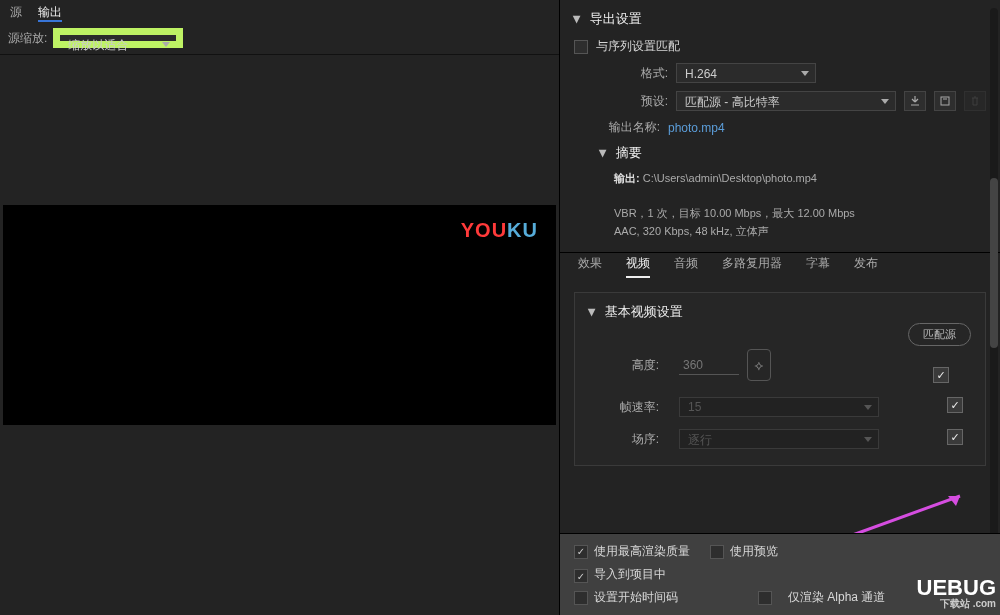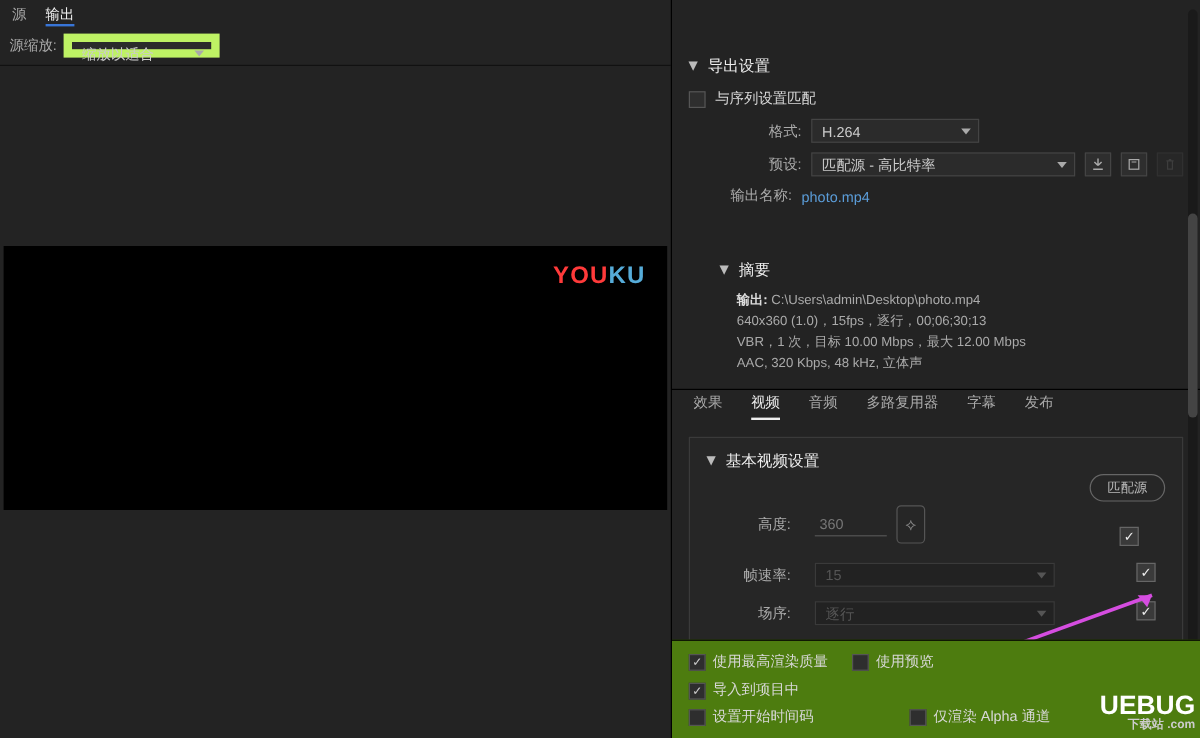--- a/index.html
+++ b/index.html
@@ -42,21 +42,21 @@
     position: absolute; top: 14px; right: 18px;
     font-family: Arial, sans-serif; font-weight: 900; font-size: 20px;
     letter-spacing: 1px;
   }
   .youku .y1 { color: #ff3a3a; }
   .youku .y2 { color: #56acd9; }
 
   
   .section-head {
     display: flex; align-items: center; gap: 8px; padding: 10px 14px 6px 14px;
-    font-size: 13px; color: #eee; margin-top: 36px;
+    font-size: 13px; color: #eee;
   }
   .chev { display: inline-block; transform: rotate(90deg); font-size: 10px; color: #bbb; }
   .indent { padding-left: 30px; }
   .row { display: flex; align-items: center; gap: 8px; padding: 4px 14px; font-size: 12px; }
   .row label { color: #aaa; min-width: 40px; text-align: right; }
   .row.indent label { min-width: 48px; }
   .checkbox {
     width: 14px; height: 14px; background: #2e2e2e; border: 1px solid #555;
     display: inline-flex; align-items: center; justify-content: center;
     font-size: 10px; color: #ccc;
@@ -131,21 +131,21 @@
     border-top: 5px solid #555;
   }
 
   .arrow-annot {
     position: absolute; right: 30px; top: 490px;
     width: 150px; height: 60px; pointer-events: none;
   }
 
   .bottom-area {
     position: absolute; bottom: 0; left: 0; right: 0;
-    border-top: 1px solid #000; background: #4d7c0f;
+    border-top: 1px solid #000; background: #404040;
     padding: 6px 14px;
   }
   .bottom-row { display: flex; gap: 20px; align-items: center; padding: 3px 0; }
 
   .watermark {
     position: absolute; right: 4px; bottom: 4px;
     font-family: Arial, sans-serif; font-weight: 900;
     color: #fff; pointer-events: none;
   }
   .watermark .big { font-size: 22px; }
@@ -231,21 +231,21 @@
     </div>
 
 
     <div class="section-head" style="padding-top:4px;padding-left:40px">
       <span class="chev">▶</span>
       <span>摘要</span>
     </div>
     <div class="summary-block small">
       <b style="color:#ddd">输出:</b>
       <span>C:\Users\admin\Desktop\photo.mp4</span><br>
-      <span>640x360 (1.0)，15fps，逐行，00;06;30;13</span><br>
+      <br>
       <span>VBR，1 次，目标 10.00 Mbps，最大 12.00 Mbps</span><br>
       <span>AAC, 320 Kbps, 48 kHz, 立体声</span>
     </div>
 
     <div class="tabs2">
       <span>效果</span>
       <span class="active">视频</span>
       <span>音频</span>
       <span>多路复用器</span>
       <span>字幕</span>
@@ -303,21 +303,21 @@
         <span style="display:flex;gap:6px;align-items:flex-end">
           <span class="checkbox checked"></span>
           <span>导入到项目中</span>
         </span>
       </div>
       <div class="bottom-row">
         <span style="display:flex;gap:6px;align-items:center">
           <span class="checkbox"></span>
           <span>设置开始时间码</span>
         </span>
-        <span style="display:flex;gap:6px;align-items:center;margin-left:60px">
+        <span style="display:flex;gap:16px;align-items:center;margin-left:60px">
           <span class="checkbox"></span>
           <span>仅渲染 Alpha 通道</span>
         </span>
       </div>
     </div>
 
   </div>
 </div>
 
 <div class="watermark">

